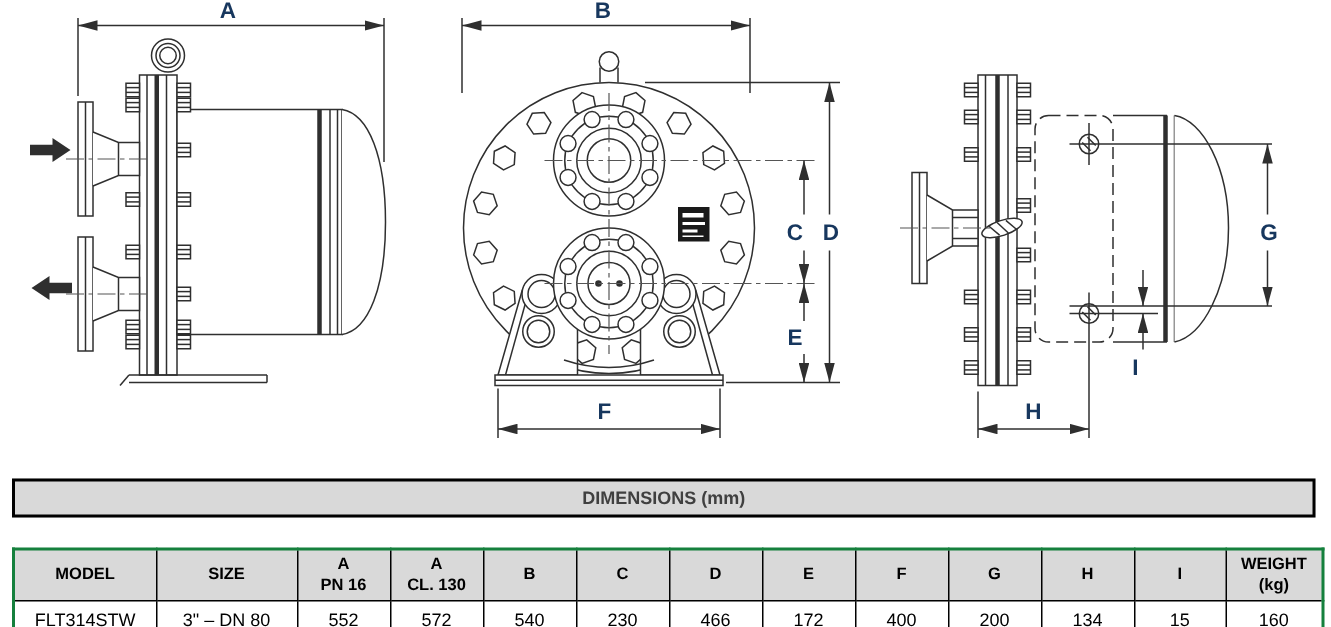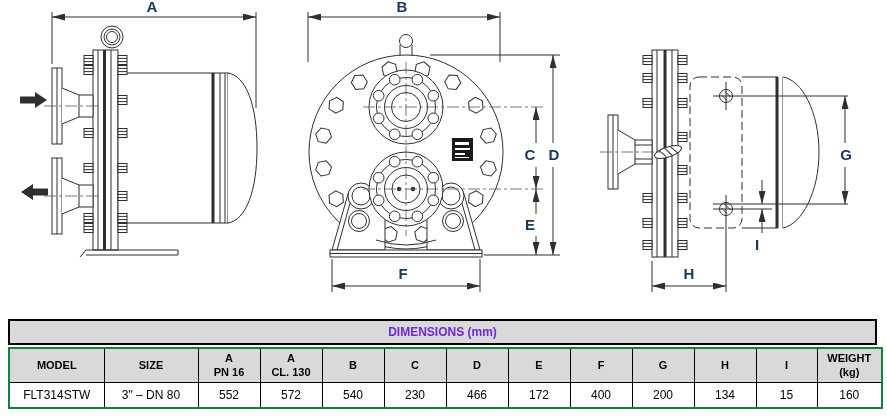--- a/index.html
+++ b/index.html
@@ -11,21 +11,21 @@
   svg .thick{stroke:#2f2f2f;stroke-width:3;fill:none;}
   svg .cl{stroke:#555;stroke-width:0.8;fill:none;stroke-dasharray:12 3 3 3;}
   svg .hid{stroke:#2f2f2f;stroke-width:1;fill:none;stroke-dasharray:8 4;}
   svg .dim{stroke:#2f2f2f;stroke-width:1;fill:none;}
   svg .dimtxt{fill:#17375E;font-family:"Liberation Sans",sans-serif;font-weight:bold;
               font-size:15px;text-anchor:middle;}
   svg .blk{fill:#2f2f2f;stroke:none;}
 
   .tblwrap{position:absolute;left:8px;top:319px;width:869px;}
   .titleband{border:2px solid #000;background:#D9D9D9;height:22px;line-height:22px;
-             text-align:center;font-weight:bold;font-size:12px;color:#6d28d9;margin-bottom:2px;}
+             text-align:center;font-weight:bold;font-size:12px;color:#404040;margin-bottom:20px;}
   table.dims{width:100%;border-collapse:collapse;table-layout:fixed;border:2px solid #15803d;}
   table.dims th,table.dims td{border:1.5px solid #000;text-align:center;vertical-align:middle;
              padding:0;color:#000;}
   table.dims th{background:#D9D9D9;font-size:11px;font-weight:bold;height:33px;line-height:1.25;}
   table.dims td{background:#fff;font-size:12px;font-weight:normal;height:24px;}
   table.dims th span{display:block;}
 </style>
 </head>
 <body>
 

